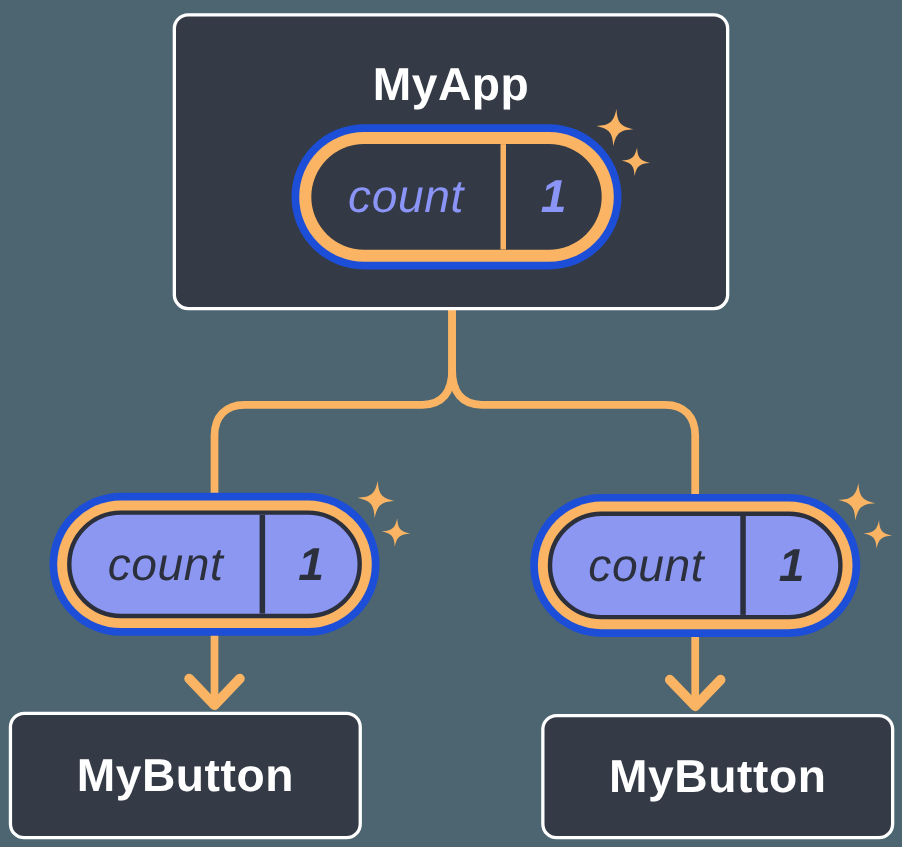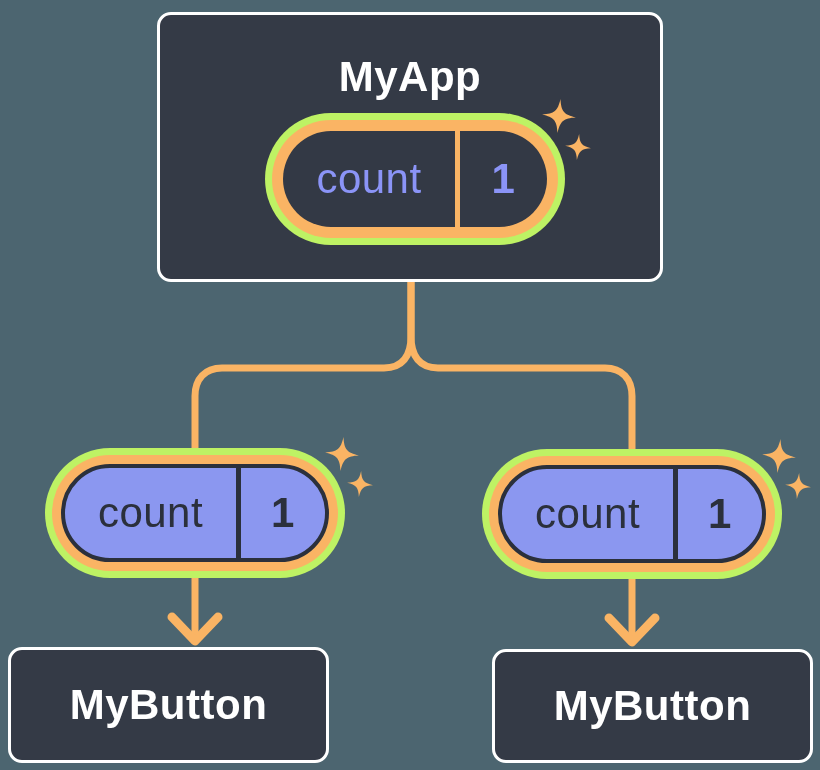--- a/index.html
+++ b/index.html
@@ -53,24 +53,25 @@
   .child-box .box-title {
     top: 50%;
     transform: translateY(-50%);
   }
 
   
   .pill {
     position: absolute;
     width: 300px;
     box-sizing: border-box;
-    background: #bef264;          
+    background: #1d4ed8;          
     border-radius: 999px;
     padding: 7px;
     z-index: 3;
+    font-style: italic;
   }
   .pill-top   { left: 105px; top: 98px; height: 132px; }   
   .pill-left  { left: 45px;  top: 448px; height: 130px; }
   .pill-right { left: 482px; top: 449px; height: 130px; }
 
   .pill-mid {
     background: #FAB464;          
     border-radius: 999px;
     height: 100%;
     box-sizing: border-box;

